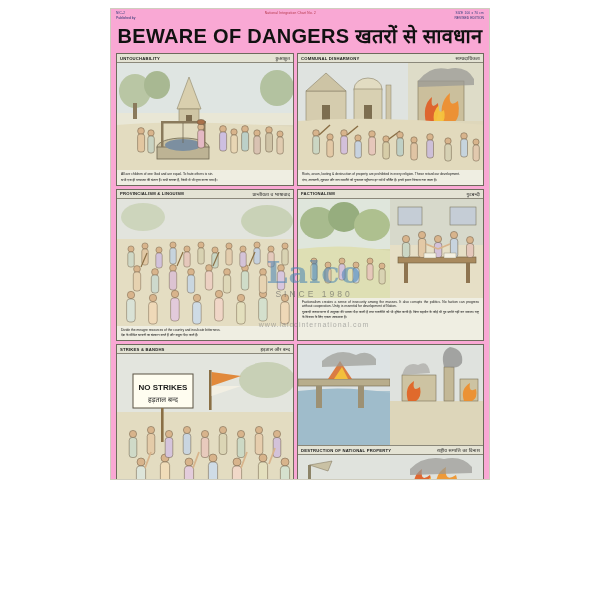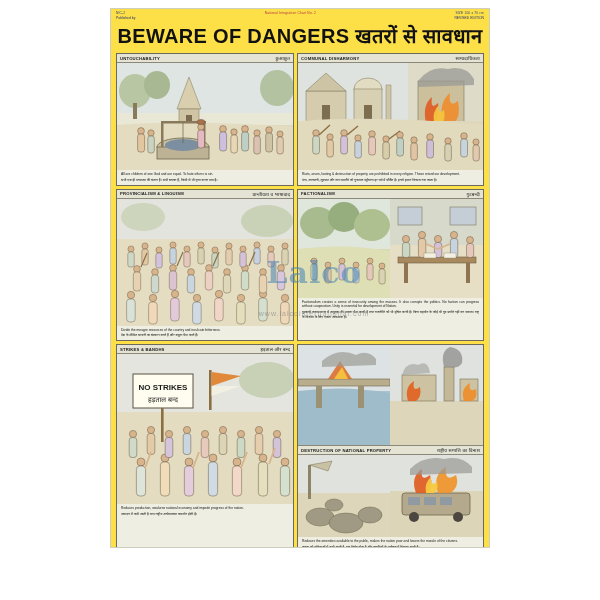--- a/index.html
+++ b/index.html
@@ -13,22 +13,22 @@
     font-family: "Liberation Sans", sans-serif;
     overflow: hidden;
     position: relative;
   }
   
   #poster {
     position: absolute;
     left: 110px;
     top: 8px;
     width: 380px;
-    height: 540px;
-    background: #fde047;
+    height: 472px;
+    background: #f9a8d4;
     border: 1px solid #cfcdbe;
     box-sizing: border-box;
     overflow: hidden;
   }
   .tiny-top {
     display: flex;
     justify-content: space-between;
     font-size: 3.2px;
     color: #2b3a7a;
     padding: 2px 5px 0 5px;
@@ -599,14 +599,15 @@
   <div class="footer">
     <span>Published : N.C. SHAH &amp; SONS, DELHI INDIA</span>
     <span>CHART NO. NIC-2   ISSN : 0000 0000</span>
   </div>
   <div class="copyright">© Copyright reserved</div>
 
 </div>
 
 <div id="watermark">
   <div class="wm-main">Lalco</div>
+  <div class="wm-sub">SINCE 1980</div>
   <div class="wm-url">www.lalcointernational.com</div>
 </div>
 
 </body></html>

